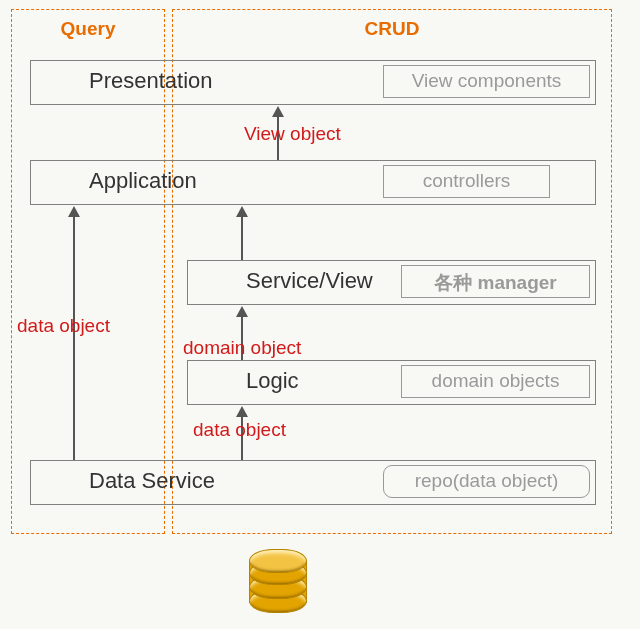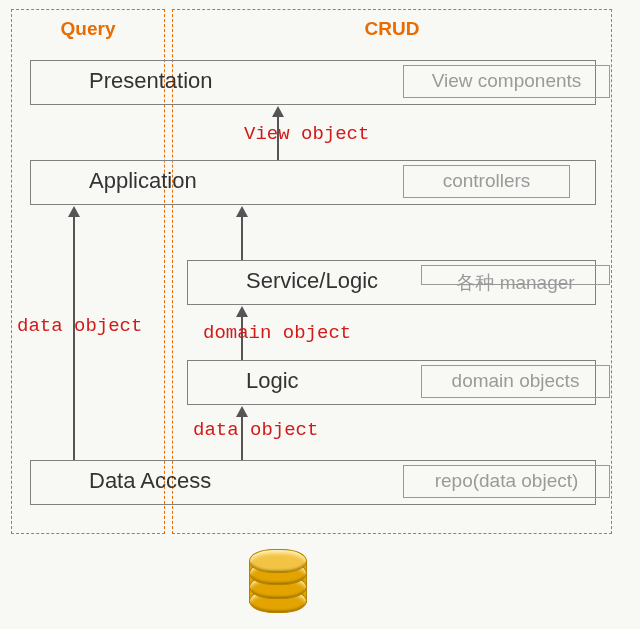--- a/index.html
+++ b/index.html
@@ -40,27 +40,25 @@
     font-weight: 400;
     margin-left: 48px;
   }
   .tag {
     position: absolute;
     border: 1px solid #999;
     color: #9a9a9a;
     font-size: 19px;
     text-align: center;
     padding-top: 4px;
-    margin-left: 20px;
   }
   .flow-label {
     position: absolute;
     color: #d11a1a;
     font-size: 19px;
-    font-family: Liberation Mono, monospace;
   }
   .arrow {
     position: absolute;
     background: #555;
   }
   .arrow-head {
     position: absolute;
     width: 0; height: 0;
     border-left: 6px solid transparent;
     border-right: 6px solid transparent;
@@ -104,48 +102,48 @@
     <div class="layer-label">Presentation</div>
   </div>
   <div class="tag" style="left:383px; top:65px; width:207px; height:33px;">View components</div>
 
   <div class="layer" style="left:30px; top:160px; width:566px; height:45px;">
     <div class="layer-label">Application</div>
   </div>
   <div class="tag" style="left:383px; top:165px; width:167px; height:33px;">controllers</div>
 
   <div class="layer" style="left:187px; top:260px; width:409px; height:45px;">
-    <div class="layer-label">Service/Logic</div>
+    <div class="layer-label">Service/View</div>
   </div>
-  <div class="tag" style="left:401px; top:265px; width:189px; height:20px;">各种 manager</div>
+  <div class="tag" style="left:401px; top:265px; width:189px; height:33px;font-weight:bold;">各种 manager</div>
 
   <div class="layer" style="left:187px; top:360px; width:409px; height:45px;">
     <div class="layer-label">Logic</div>
   </div>
   <div class="tag" style="left:401px; top:365px; width:189px; height:33px;">domain objects</div>
 
   <div class="layer" style="left:30px; top:460px; width:566px; height:45px;">
-    <div class="layer-label">Data Access</div>
+    <div class="layer-label">Data Service</div>
   </div>
-  <div class="tag" style="left:383px; top:465px; width:207px; height:33px;">repo(data object)</div>
+  <div class="tag" style="left:383px; top:465px; width:207px; height:33px;border-radius:9px;">repo(data object)</div>
 
   <div class="arrow" style="left:73px; top:216px; width:2px; height:244px;"></div>
   <div class="arrow-head" style="left:68px; top:206px;"></div>
   <div class="flow-label" style="left:17px; top:315px;">data object</div>
 
   <div class="arrow" style="left:277px; top:116px; width:2px; height:44px;"></div>
   <div class="arrow-head" style="left:272px; top:106px;"></div>
   <div class="flow-label" style="left:244px; top:123px;">View object</div>
 
   <div class="arrow" style="left:241px; top:216px; width:2px; height:44px;"></div>
   <div class="arrow-head" style="left:236px; top:206px;"></div>
 
   <div class="arrow" style="left:241px; top:316px; width:2px; height:44px;"></div>
   <div class="arrow-head" style="left:236px; top:306px;"></div>
-  <div class="flow-label" style="left:183px; top:322px;margin-left:20px;">domain object</div>
+  <div class="flow-label" style="left:183px; top:337px;">domain object</div>
 
   <div class="arrow" style="left:241px; top:416px; width:2px; height:44px;"></div>
   <div class="arrow-head" style="left:236px; top:406px;"></div>
   <div class="flow-label" style="left:193px; top:419px;">data object</div>
 
   <div class="db">
     <div class="db-cyl" style="top:10px; height:42px;"></div>
     <div class="db-bot" style="top:38px;"></div>
     <div class="db-mid" style="top:24px;"></div>
     <div class="db-mid" style="top:10px;"></div>

